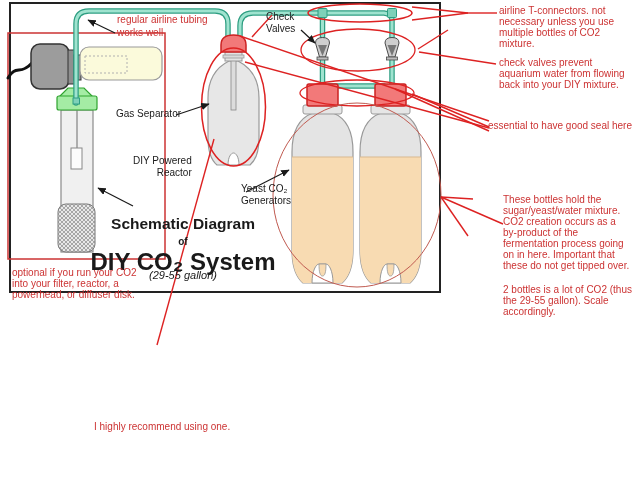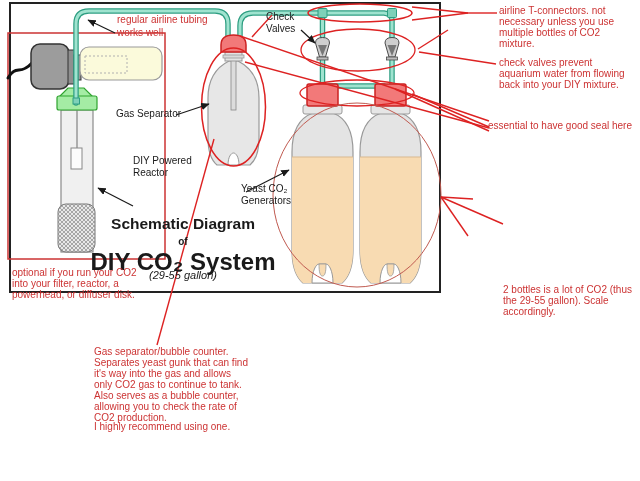--- a/index.html
+++ b/index.html
@@ -160,49 +160,49 @@
     <path d="M 133,206 L 98,188" marker-end="url(#ah)"></path>
     <path d="M 246,192 L 289,170" marker-end="url(#ah)"></path>
   </g>
 </svg>
 
   <div class="txt red-note-lg" style="left:117px;top:13px;">regular airline tubing
 works well</div>
   <div class="txt black-label" style="left:266px;top:11px;">Check
 Valves</div>
   <div class="txt black-label" style="left:116px;top:108px;">Gas Separator</div>
-  <div class="txt black-label" style="left:133px;top:155px;">DIY Powered
+  <div class="txt black-label" style="left:133px;top:155px;text-align:right;">DIY Powered
 Reactor</div>
   <div class="txt black-label" style="left:201px;top:183px;padding-left:40px;">Yeast CO₂
 Generators</div>
 
   <div class="title-wrap">
     <div class="t1">Schematic Diagram</div>
     <div class="t2">of</div>
     <div class="t3">DIY CO₂ System</div>
     <div class="t4">(29-55 gallon)</div>
   </div>
 
   <div class="txt red-note" style="left:499px;top:5px;width:135px;">airline T-connectors.  not
 necessary unless you use
 multiple bottles of CO2
 mixture.</div>
   <div class="txt red-note" style="left:488px;top:120px;width:150px;">essential to have good seal here</div>
   <div class="txt red-note" style="left:499px;top:57px;width:140px;">check valves prevent
 aquarium water from flowing
 back into your DIY mixture.</div>
+  <div class="txt red-note" style="left:503px;top:194px;width:135px;">These bottles hold the
+sugar/yeast/water mixture.
+CO2 creation occurs as a
+by-product of the
+fermentation process going
+on in here.  Important that
+these do not get tipped over.</div>
   <div class="txt red-note" style="left:503px;top:284px;width:135px;">2 bottles is a lot of CO2 (thus
 the 29-55 gallon).  Scale
 accordingly.</div>
 
-  <div class="txt red-note" style="left:94px;top:346px;width:180px;">Gas separator/bubble counter.
-Separates yeast gunk that can find
-it's way into the gas and allows
-only CO2 gas to continue to tank.
-Also serves as a bubble counter,
-allowing you to check the rate of
-CO2 production.</div>
   <div class="txt red-note" style="left:94px;top:421px;width:180px;">I highly recommend using one.</div>
   <div class="txt red-note" style="left:12px;top:260px;width:150px;margin-top:7px;">optional if you run your CO2
 into your filter, reactor, a
 powerhead, or diffuser disk.</div>
 
 </div>
 
 </body></html>

